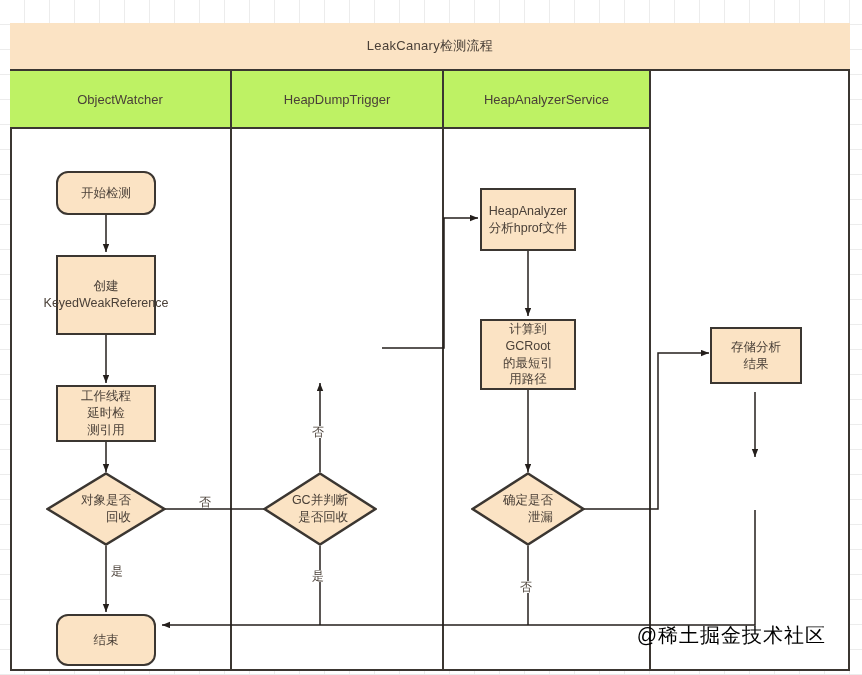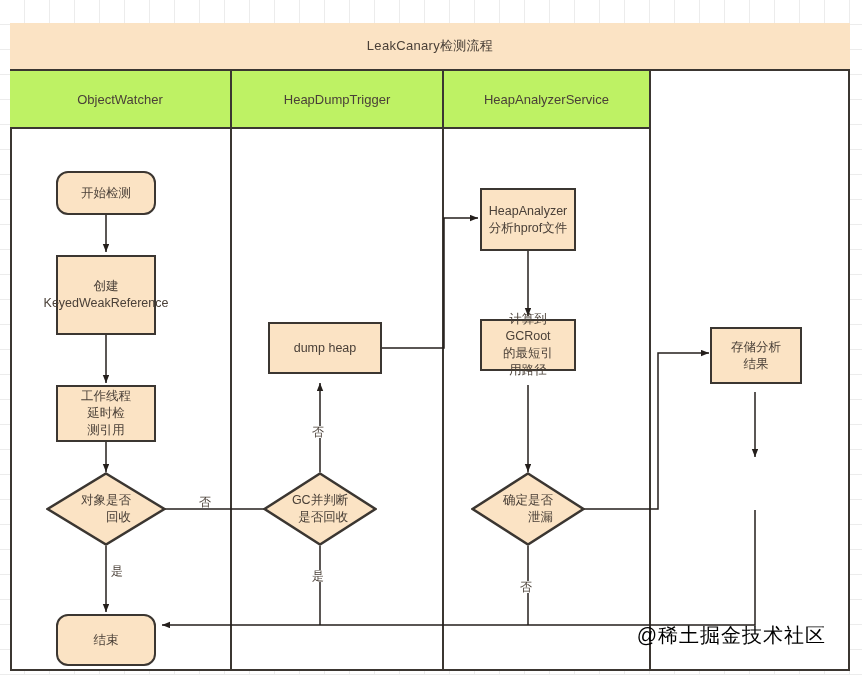--- a/index.html
+++ b/index.html
@@ -217,25 +217,24 @@
 
   <div class="node round" style="left:46px; top:591px; width:100px; height:52px;">结束</div>
 
   <div class="node diamond" style="left:253px; top:449px; width:114px; height:74px;">
     <svg class="diamond-shape" viewBox="0 0 114 74" preserveAspectRatio="none">
       <polygon points="57,1.5 112.5,37 57,72.5 1.5,37" fill="#fbe3c4" stroke="#3b3631" stroke-width="2.5"></polygon>
     </svg>
     <span class="diamond-label">GC并判断<br>是否回收</span>
   </div>
 
-  <div class="node" style="left:258px; top:299px; width:114px; height:52px;">dump heap</div>
 
   <div class="node" style="left:470px; top:165px; width:96px; height:63px;">HeapAnalyzer<br>分析hprof文件</div>
 
-  <div class="node" style="left:470px; top:296px; width:96px; height:52px;">计算到GCRoot<br>的最短引用路径</div>
+  <div class="node" style="left:470px; top:296px; width:96px; height:71px;">计算到GCRoot<br>的最短引用路径</div>
 
   <div class="node diamond" style="left:461px; top:449px; width:114px; height:74px;">
     <svg class="diamond-shape" viewBox="0 0 114 74" preserveAspectRatio="none">
       <polygon points="57,1.5 112.5,37 57,72.5 1.5,37" fill="#fbe3c4" stroke="#3b3631" stroke-width="2.5"></polygon>
     </svg>
     <span class="diamond-label">确定是否<br>泄漏</span>
   </div>
 
   <div class="node" style="left:700px; top:304px; width:92px; height:57px;">存储分析结果</div>
 

